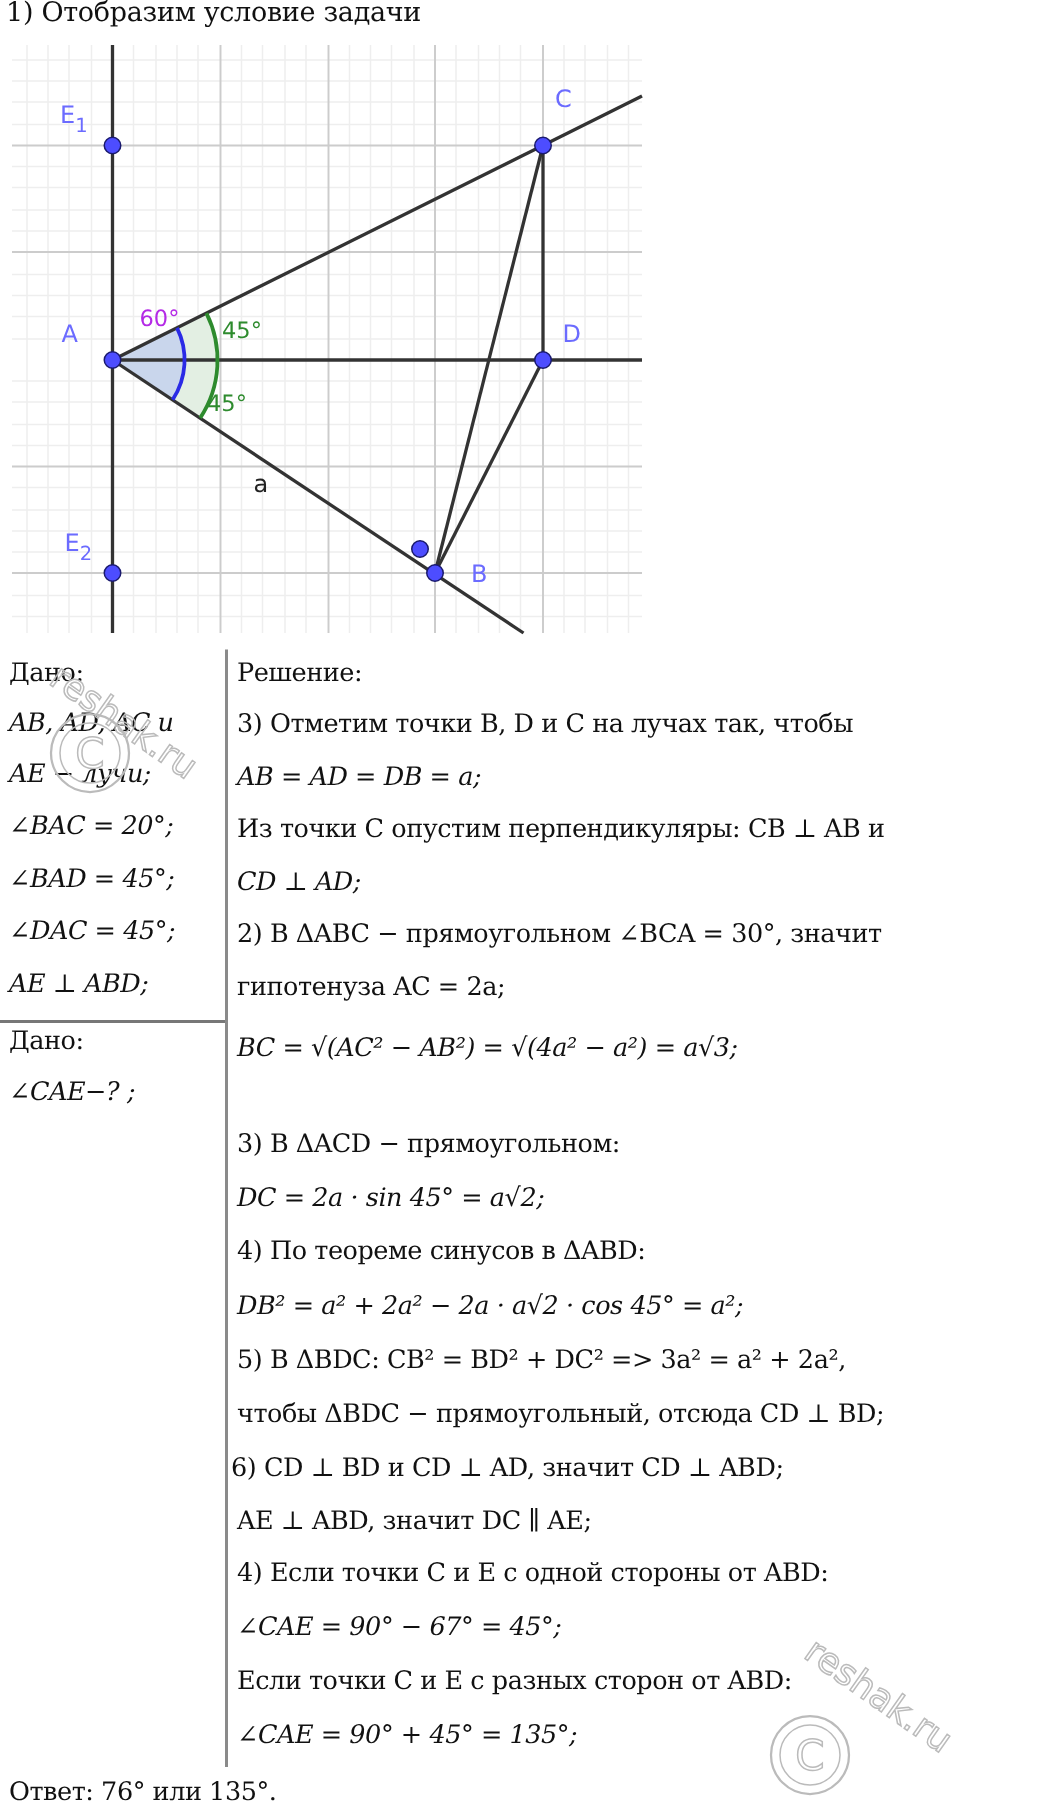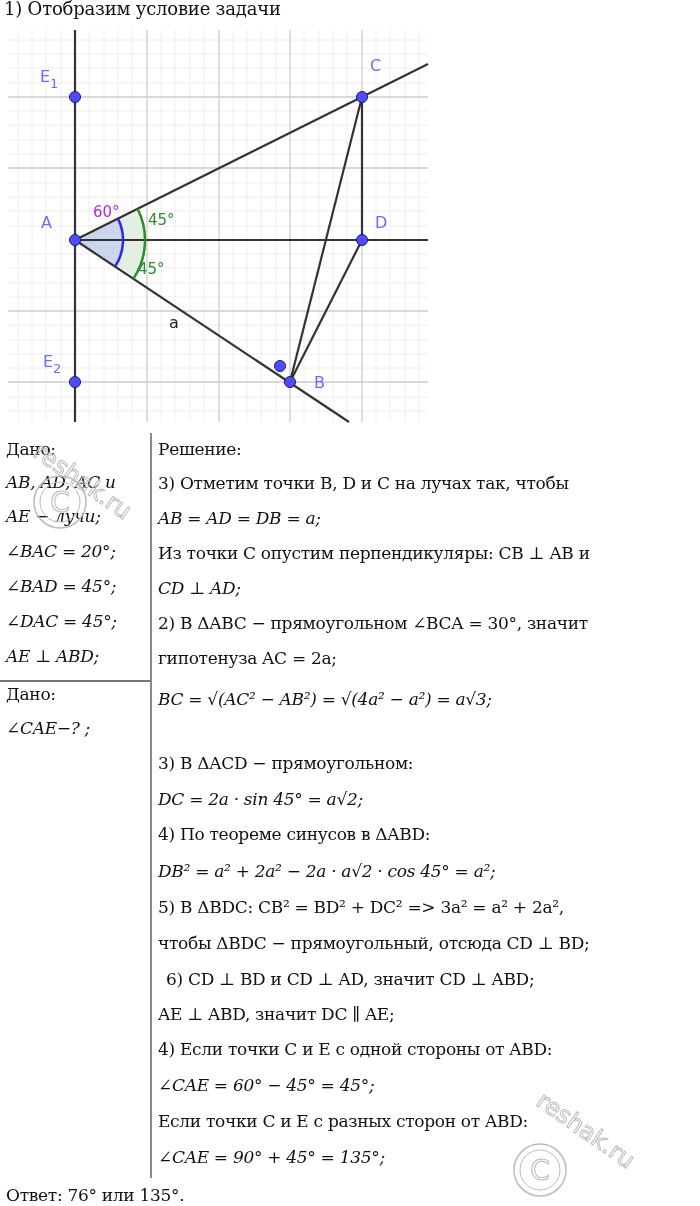--- a/index.html
+++ b/index.html
@@ -146,24 +146,24 @@
 <div class="line m" style="left:158px;top:577px">CD ⊥ AD;</div>
 <div class="line" style="left:158px;top:612px">2) В ΔABC − прямоугольном  ∠BCA = 30°, значит</div>
 <div class="line" style="left:158px;top:647px">гипотенуза AC = 2a;</div>
 <div class="line m" style="left:158px;top:688px">BC = √(AC² − AB²) = √(4a² − a²) = a√3;</div>
 <div class="line" style="left:158px;top:752px">3) В ΔACD − прямоугольном:</div>
 <div class="line m" style="left:158px;top:788px">DC = 2a · sin 45° = a√2;</div>
 <div class="line" style="left:158px;top:823px">4) По теореме синусов в ΔABD:</div>
 <div class="line m" style="left:158px;top:860px">DB² = a² + 2a² − 2a · a√2 · cos 45° = a²;</div>
 <div class="line" style="left:158px;top:896px">5) В ΔBDC:  CB² = BD² + DC²  =&gt;  3a² =  a² + 2a²,</div>
 <div class="line" style="left:158px;top:932px">чтобы ΔBDC − прямоугольный, отсюда CD ⊥ BD;</div>
-<div class="line" style="left:166px;top:968px">6) CD ⊥ BD  и  CD ⊥ AD, значит CD ⊥ ABD;</div>
+<div class="line" style="left:154px;top:968px">6) CD ⊥ BD  и  CD ⊥ AD, значит CD ⊥ ABD;</div>
 <div class="line" style="left:158px;top:1003px">AE ⊥ ABD, значит DC ∥ AE;</div>
 <div class="line" style="left:158px;top:1038px">4) Если точки C и E с одной стороны от ABD:</div>
-<div class="line m" style="left:158px;top:1074px">∠CAE = 60° − 45° = 45°;</div>
+<div class="line m" style="left:158px;top:1074px">∠CAE = 90° − 67° = 45°;</div>
 <div class="line" style="left:158px;top:1110px">Если точки C и E с разных сторон от ABD:</div>
 <div class="line m" style="left:158px;top:1146px">∠CAE = 90° + 45° = 135°;</div>
 
 <div class="line" style="left:6px;top:1184px">Ответ:  76°  или  135°.</div>
 
 <svg class="wm" style="left:0;top:440px" width="150" height="120">
   <circle cx="60" cy="62" r="26" fill="none" stroke="#bbb" stroke-width="1.5"></circle>
   <circle cx="60" cy="62" r="20" fill="none" stroke="#bbb" stroke-width="1"></circle>
   <text x="60" y="72" text-anchor="middle" font-size="28" fill="none" stroke="#bbb" stroke-width="1" font-family="DejaVu Sans, sans-serif">C</text>
   <text x="10" y="40" font-size="24" fill="none" stroke="#bbb" stroke-width="1" font-family="DejaVu Sans, sans-serif" transform="rotate(35 60 62)">reshak.ru</text>

